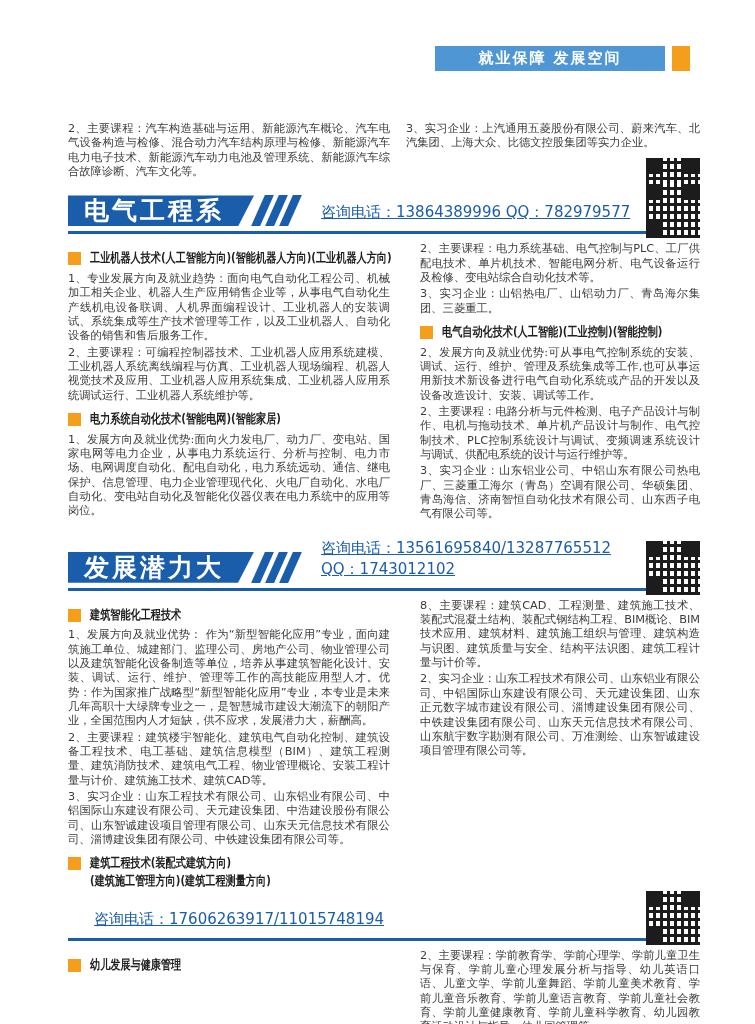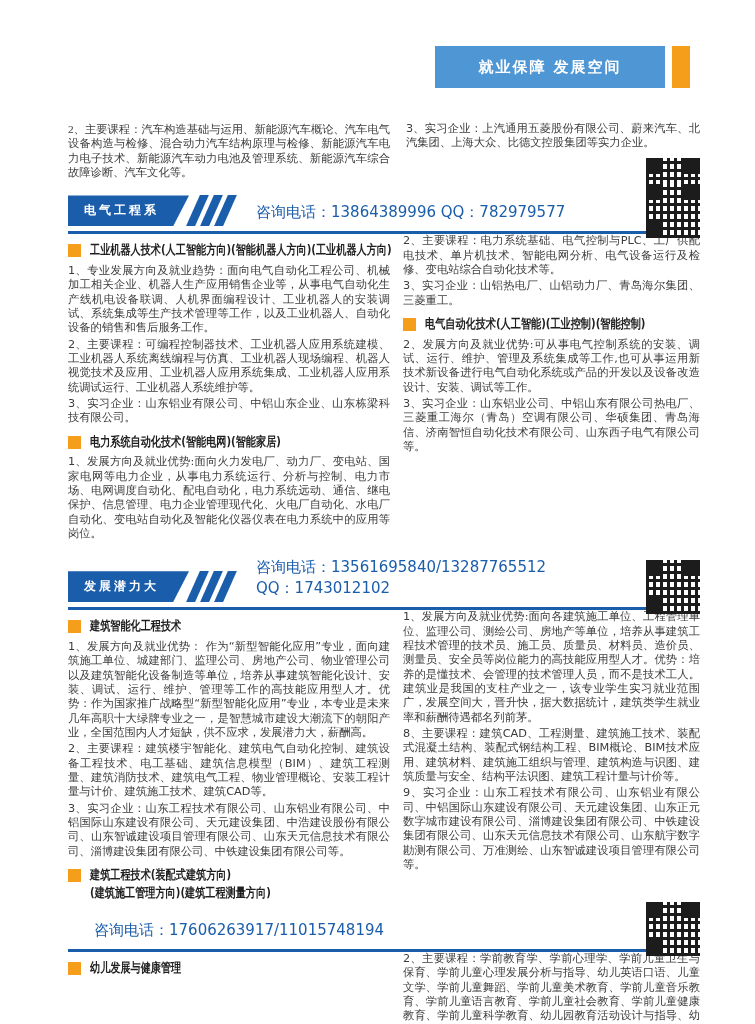--- a/index.html
+++ b/index.html
@@ -1,29 +1,29 @@
 <!DOCTYPE html>
 <html><head>
 <meta charset="utf-8">
 <style>
   html,body{margin:0;padding:0;background:#ffffff;}
   .page{position:relative;width:755px;height:1024px;background:#fff;overflow:hidden;
         font-family:"DejaVu Sans","Liberation Sans",sans-serif;color:#3b3b3b;}
 
   
-  .top-row{position:absolute;top:46px;right:65px;display:flex;gap:7px;height:42px;}
+  .top-row{position:absolute;top:46px;right:65px;display:flex;gap:7px;height:25px;}
   .top-bar{background:#4e97d4;color:#fff;font-weight:bold;font-size:15px;letter-spacing:2px;
            width:230px;display:flex;align-items:center;justify-content:center;}
   .top-square{width:18px;background:#f59e1b;}
 
   
   .content{position:absolute;left:68px;top:122px;width:632px;}
 
   .intro-row{position:relative;display:flex;gap:16px;}
-  .intro-col-l{width:322px;flex:none;font-family:Liberation Serif, serif;}
+  .intro-col-l{width:322px;flex:none;}
   .intro-col-r{flex:1;}
   .para{font-size:11.3px;line-height:1.27;text-align:justify;margin:0 0 2px 0;}
 
   
   .qr{width:54px;height:54px;flex:none;background-color:#fff;
     background-image:
       linear-gradient(#1c1c1c,#1c1c1c),linear-gradient(#fff,#fff),linear-gradient(#1c1c1c,#1c1c1c),
       linear-gradient(#1c1c1c,#1c1c1c),linear-gradient(#fff,#fff),linear-gradient(#1c1c1c,#1c1c1c),
       linear-gradient(#1c1c1c,#1c1c1c),linear-gradient(#fff,#fff),linear-gradient(#1c1c1c,#1c1c1c),
       repeating-linear-gradient(90deg,#1c1c1c 0 3px,transparent 3px 7px),
@@ -31,30 +31,30 @@
     background-repeat:no-repeat,no-repeat,no-repeat,no-repeat,no-repeat,no-repeat,no-repeat,no-repeat,no-repeat,repeat,repeat;
     background-size:16px 16px,10px 10px,6px 6px,16px 16px,10px 10px,6px 6px,16px 16px,10px 10px,6px 6px,auto auto,auto auto;
     background-position:0 0,3px 3px,5px 5px,100% 0,calc(100% - 3px) 3px,calc(100% - 5px) 5px,
                         0 100%,3px calc(100% - 3px),5px calc(100% - 5px),0 0,0 0;}
   .intro-qr{position:absolute;right:0;top:36px;}
 
   
   .dept{margin-top:14px;}
   .banner-row{position:relative;display:flex;align-items:flex-end;}
   .banner{display:flex;height:31px;flex:none;}
-  .banner-shape{background:#1a5dab;color:#fff;font-size:12px;font-weight:bold;letter-spacing:3px;
+  .banner-shape{background:#1a5dab;color:#fff;font-size:25px;font-weight:bold;letter-spacing:3px;
                 display:flex;align-items:center;padding:0 30px 0 16px;height:31px;
                 clip-path:polygon(0 0,100% 0,calc(100% - 16px) 100%,0 100%);}
   .stripes{display:flex;gap:5px;margin-left:4px;height:31px;}
   .stripe{width:9px;background:#1a5dab;transform:skewX(-24deg);}
-  .contact{margin-left:26px;color:#1a5dab;font-size:15px;line-height:1.4;padding-bottom:3px;}
+  .contact{margin-left:26px;color:#1a5dab;font-size:15px;line-height:1.4;padding-bottom:3px;text-decoration:underline;}
   .banner-qr{position:absolute;right:0;bottom:-12px;}
   .rule{height:3px;background:#1a5dab;margin-top:5px;}
 
-  .cols{display:flex;gap:13px;margin-top:0;}
+  .cols{display:flex;gap:30px;margin-top:8px;}
   .col-l{width:322px;flex:none;}
   .col-r{flex:1;min-width:0;}
 
   .block-h{display:flex;gap:9px;margin:7px 0 5px 0;align-items:flex-start;}
   .bullet{width:13px;height:13px;background:#f59e1b;flex:none;margin-top:3px;}
   .h-text{font-size:13px;font-weight:bold;color:#1f1f1f;white-space:pre;line-height:1.35;
           display:inline-block;transform:scaleX(0.78);transform-origin:left top;}
 </style>
 </head>
 <body>
@@ -95,35 +95,35 @@
     </div>
     <div class="rule"></div>
     <div class="cols">
       <div class="col-l">
               <div class="block-h">
                 <span class="bullet"></span>
                 <span class="h-text">工业机器人技术(人工智能方向)(智能机器人方向)(工业机器人方向)</span>
               </div>
               <p class="para">1、专业发展方向及就业趋势：面向电气自动化工程公司、机械加工相关企业、机器人生产应用销售企业等，从事电气自动化生产线机电设备联调、人机界面编程设计、工业机器人的安装调试、系统集成等生产技术管理等工作，以及工业机器人、自动化设备的销售和售后服务工作。</p>
               <p class="para">2、主要课程：可编程控制器技术、工业机器人应用系统建模、工业机器人系统离线编程与仿真、工业机器人现场编程、机器人视觉技术及应用、工业机器人应用系统集成、工业机器人应用系统调试运行、工业机器人系统维护等。</p>
-              <p class="para">3、实习企业：山东铝业有限公司、中铝山东企业、山东栋梁科技有限公司。</p>
               <div class="block-h">
                 <span class="bullet"></span>
                 <span class="h-text">电力系统自动化技术(智能电网)(智能家居)</span>
               </div>
               <p class="para">1、发展方向及就业优势:面向火力发电厂、动力厂、变电站、国家电网等电力企业，从事电力系统运行、分析与控制、电力市场、电网调度自动化、配电自动化，电力系统远动、通信、继电保护、信息管理、电力企业管理现代化、火电厂自动化、水电厂自动化、变电站自动化及智能化仪器仪表在电力系统中的应用等岗位。</p>
             </div>
       <div class="col-r">
               <p class="para">2、主要课程：电力系统基础、电气控制与PLC、工厂供配电技术、单片机技术、智能电网分析、电气设备运行及检修、变电站综合自动化技术等。</p>
               <p class="para">3、实习企业：山铝热电厂、山铝动力厂、青岛海尔集团、三菱重工。</p>
               <div class="block-h">
                 <span class="bullet"></span>
                 <span class="h-text">电气自动化技术(人工智能)(工业控制)(智能控制)</span>
               </div>
               <p class="para">2、发展方向及就业优势:可从事电气控制系统的安装、调试、运行、维护、管理及系统集成等工作,也可从事运用新技术新设备进行电气自动化系统或产品的开发以及设备改造设计、安装、调试等工作。</p>
+              <p class="para">2、主要课程：电路分析与元件检测、电子产品设计与制作、电机与拖动技术、单片机产品设计与制作、电气控制技术、PLC控制系统设计与调试、变频调速系统设计与调试、供配电系统的设计与运行维护等。</p>
               <p class="para">3、实习企业：山东铝业公司、中铝山东有限公司热电厂、三菱重工海尔（青岛）空调有限公司、华硕集团、青岛海信、济南智恒自动化技术有限公司、山东西子电气有限公司等。</p>
             </div>
     </div>
   </div>
 
   <div class="dept">
     <div class="banner-row">
       <div class="banner">
         <div class="banner-shape">发展潜力大</div>
         <div class="stripes">
@@ -148,23 +148,22 @@
               <p class="para">1、发展方向及就业优势： 作为“新型智能化应用”专业，面向建筑施工单位、城建部门、监理公司、房地产公司、物业管理公司以及建筑智能化设备制造等单位，培养从事建筑智能化设计、安装、调试、运行、维护、管理等工作的高技能应用型人才。优势：作为国家推广战略型“新型智能化应用”专业，本专业是未来几年高职十大绿牌专业之一，是智慧城市建设大潮流下的朝阳产业，全国范围内人才短缺，供不应求，发展潜力大，薪酬高。</p>
               <p class="para">2、主要课程：建筑楼宇智能化、建筑电气自动化控制、建筑设备工程技术、电工基础、建筑信息模型（BIM）、建筑工程测量、建筑消防技术、建筑电气工程、物业管理概论、安装工程计量与计价、建筑施工技术、建筑CAD等。</p>
               <p class="para">3、实习企业：山东工程技术有限公司、山东铝业有限公司、中铝国际山东建设有限公司、天元建设集团、中浩建设股份有限公司、山东智诚建设项目管理有限公司、山东天元信息技术有限公司、淄博建设集团有限公司、中铁建设集团有限公司等。</p>
               <div class="block-h">
                 <span class="bullet"></span>
                 <span class="h-text">建筑工程技术(装配式建筑方向)
 (建筑施工管理方向)(建筑工程测量方向)</span>
               </div>
             </div>
       <div class="col-r">
-              <p class="para">1、发展方向及就业优势:面向各建筑施工单位、工程管理单位、监理公司、测绘公司、房地产等单位，培养从事建筑工程技术管理的技术员、施工员、质量员、材料员、造价员、测量员、安全员等岗位能力的高技能应用型人才。优势：培养的是懂技术、会管理的技术管理人员，而不是技术工人。建筑业是我国的支柱产业之一，该专业学生实习就业范围广，发展空间大，晋升快，据大数据统计，建筑类学生就业率和薪酬待遇都名列前茅。</p>
               <p class="para">8、主要课程：建筑CAD、工程测量、建筑施工技术、装配式混凝土结构、装配式钢结构工程、BIM概论、BIM技术应用、建筑材料、建筑施工组织与管理、建筑构造与识图、建筑质量与安全、结构平法识图、建筑工程计量与计价等。</p>
-              <p class="para">9、实习企业：山东工程技术有限公司、山东铝业有限公司、中铝国际山东建设有限公司、天元建设集团、山东正元数字城市建设有限公司、淄博建设集团有限公司、中铁建设集团有限公司、山东天元信息技术有限公司、山东航宇数字勘测有限公司、万准测绘、山东智诚建设项目管理有限公司等。</p>
+              <p class="para">2、实习企业：山东工程技术有限公司、山东铝业有限公司、中铝国际山东建设有限公司、天元建设集团、山东正元数字城市建设有限公司、淄博建设集团有限公司、中铁建设集团有限公司、山东天元信息技术有限公司、山东航宇数字勘测有限公司、万准测绘、山东智诚建设项目管理有限公司等。</p>
             </div>
     </div>
   </div>
 
   <div class="dept">
     <div class="banner-row">
       <div class="contact">
               <div>咨询电话：17606263917/11015748194</div>
             </div>
       <div class="qr banner-qr"></div>

